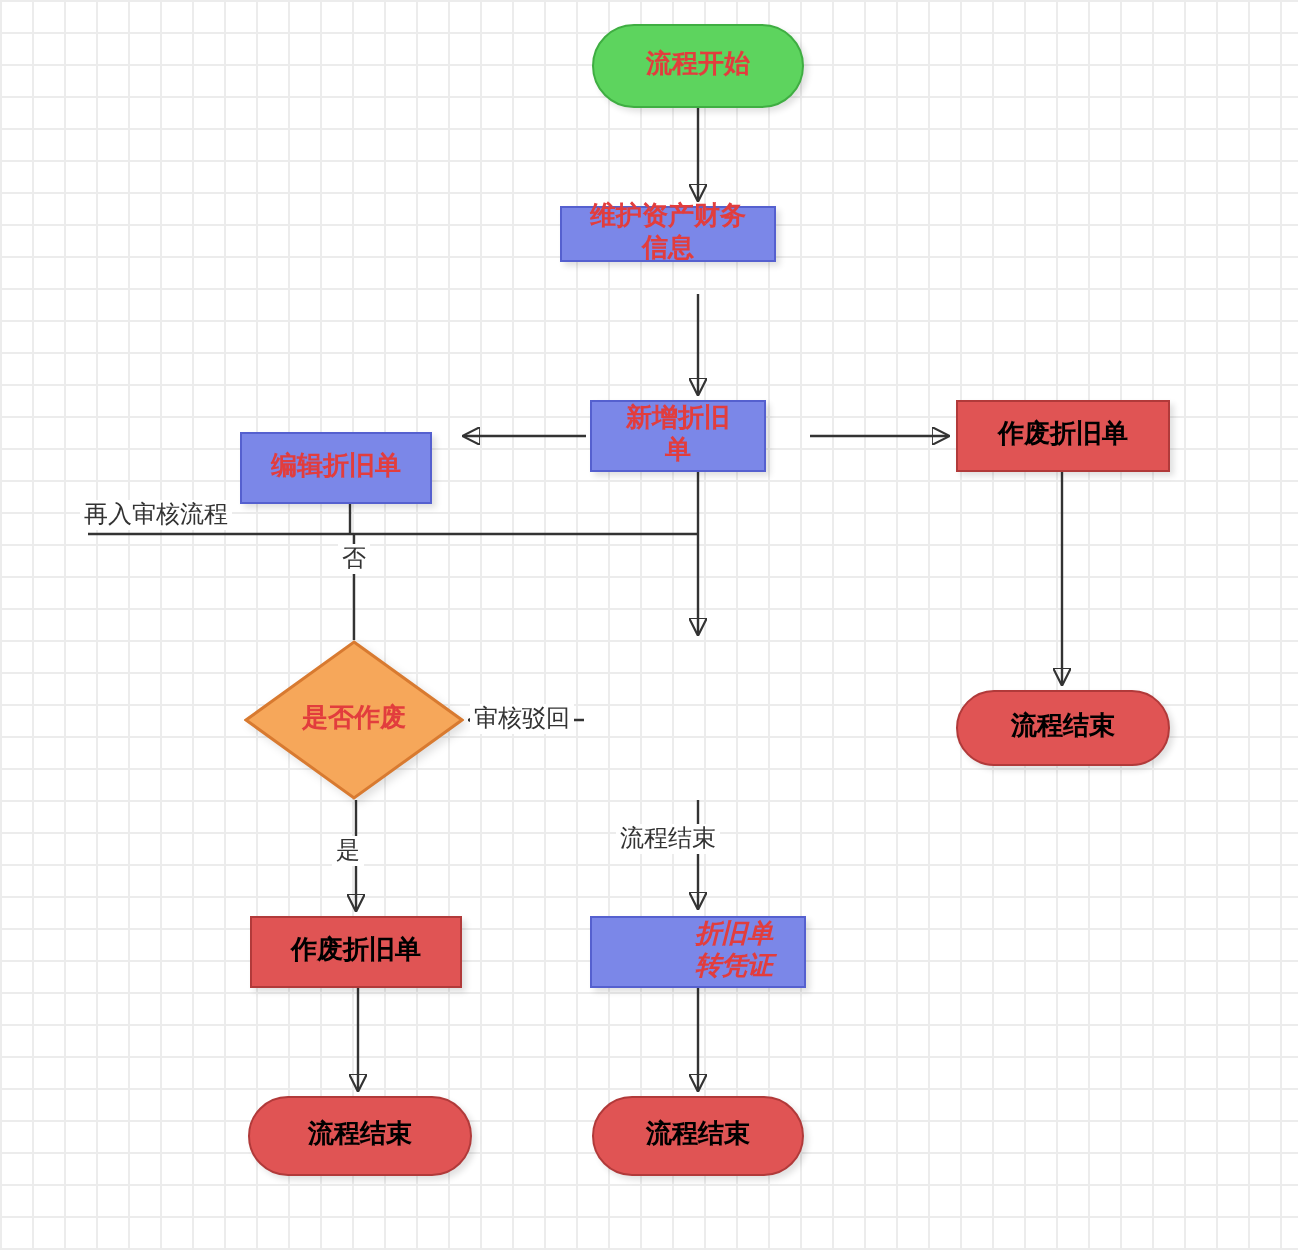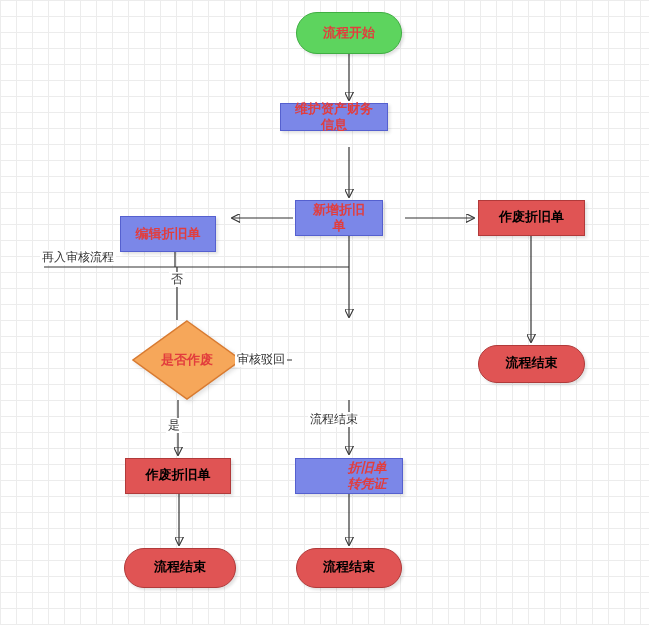--- a/index.html
+++ b/index.html
@@ -81,21 +81,21 @@
 
   <div class="node rect red" style="left:478px;top:200px;width:107px;height:36px">
     <span class="nlabel">作废折旧单</span>
   </div>
 
   <div class="node pill red" style="left:478px;top:345px;width:107px;height:38px">
     <span class="nlabel">流程结束</span>
   </div>
 
 
-  <div class="node diamond" style="left:132px;top:320px;width:110px;height:80px">
+  <div class="node diamond" style="left:122px;top:320px;width:110px;height:80px">
     <svg viewBox="0 0 110 80" preserveAspectRatio="none">
       <polygon points="55,1 109,40 55,79 1,40"></polygon>
     </svg>
     <span class="nlabel">是否作废</span>
   </div>
 
   <div class="node rect red" style="left:125px;top:458px;width:106px;height:36px">
     <span class="nlabel">作废折旧单</span>
   </div>
 

